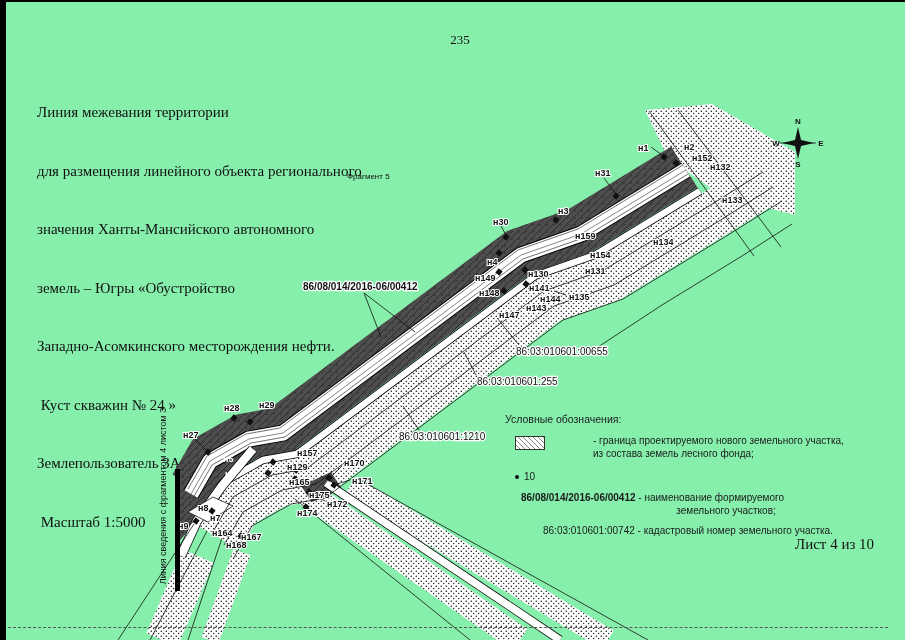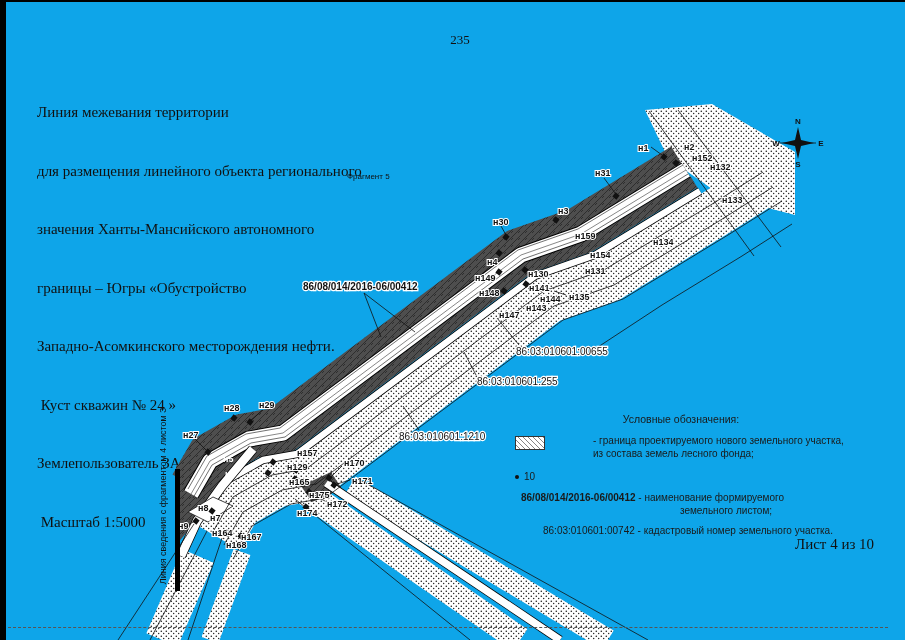--- a/index.html
+++ b/index.html
@@ -1,36 +1,36 @@
 <!DOCTYPE html>
 <html><head>
 <meta charset="utf-8">
 <style>
   body{margin:0;background:#e9e9e9}
-  .page{position:relative;width:905px;height:640px;background:#0ea5e9;overflow:hidden;color:#111;
+  .page{position:relative;width:905px;height:640px;background:#86efac;overflow:hidden;color:#111;
         font-family:"Liberation Sans",sans-serif}
   .edge-left{position:absolute;left:0;top:0;width:6px;height:640px;background:#000}
   .edge-top{position:absolute;left:6px;top:0;width:899px;height:2px;background:#000}
   .page-number{position:absolute;left:430px;top:32px;width:60px;text-align:center;
         font:13px "Liberation Serif",serif}
   .title-block{position:absolute;left:37px;top:64px;font:15px/19.5px "Liberation Serif",serif;white-space:pre}
   .fragment-note{position:absolute;left:347px;top:172px;font:8px "Liberation Sans",sans-serif}
   .side-note{position:absolute;left:63px;top:491px;width:200px;text-align:center;
         font:9px "Liberation Sans",sans-serif;transform:rotate(-90deg)}
   .side-bar{position:absolute;left:175px;top:469px;width:5px;height:122px;background:#000}
   .sheet-note{position:absolute;left:795px;top:536px;font:15px "Liberation Serif",serif}
   .bottom-line{position:absolute;left:8px;top:627px;width:880px;border-top:1px dashed #555}
   .map-svg{position:absolute;left:0;top:0}
   .ptlabel{font:700 9px "Liberation Sans",sans-serif;fill:#111;paint-order:stroke;stroke:#fff;stroke-width:2px}
   .ptlabel.white{fill:#fff;stroke:none}
   .parcellabel{font:400 10px "Liberation Sans",sans-serif;fill:#111;paint-order:stroke;stroke:#fff;stroke-width:2.5px}
   .parcellabel.bold{font-weight:700}
   .compassletter{font:700 8px "Liberation Sans",sans-serif;fill:#111}
   .legend{position:absolute;left:505px;top:413px;width:392px;font:10px/1.25 "Liberation Sans",sans-serif;color:#1a1a1a}
-  .legend-title{text-align:center;margin:0 40px 9px 0;font-size:10.5px}
+  .legend-title{text-align:left;margin:0 40px 9px 0;font-size:10.5px}
   .legend-row{position:relative;margin-bottom:8px;min-height:16px}
   .lg-sym{position:absolute;left:10px;top:1px}
   .sw{width:30px;height:14px;border:1px solid #333;box-sizing:border-box}
   .sw-hatch{background-image:repeating-linear-gradient(45deg,#fff 0 2.5px,#868686 2.5px 3.5px)}
   .sw-dots{background-color:#fff;background-size:5px 5px;
         background-image:radial-gradient(circle at 2px 2px,#777 0.9px,transparent 1.3px),
                          radial-gradient(circle at 4.5px 4.5px,#777 0.8px,transparent 1.2px)}
   .lg-text{margin-left:88px}
   .lg-c{text-align:left}
   .dotmark{display:inline-block;width:4px;height:4px;border-radius:50%;background:#111;
@@ -45,21 +45,21 @@
 
   <div class="edge-left"></div>
   <div class="edge-top"></div>
 
   <div class="page-number">235</div>
 
   <div class="title-block">
     <div>Линия межевания территории</div>
     <div>для размещения линейного объекта регионального</div>
     <div>значения Ханты-Мансийского автономного</div>
-    <div>границы – Югры «Обустройство</div>
+    <div>земель – Югры «Обустройство</div>
     <div>Западно-Асомкинского месторождения нефти.</div>
     <div> Куст скважин № 24 »</div>
     <div>Землепользователь ЗАО «Обьнефтегеология»</div>
     <div> Масштаб 1:5000</div>
   </div>
   <div class="fragment-note">Фрагмент 5</div>
 
   <svg class="map-svg" width="905" height="640" viewBox="0 0 905 640">
     <defs>
       <pattern id="dk" width="7" height="7" patternUnits="userSpaceOnUse">
@@ -244,21 +244,21 @@
       <div class="lg-sym" style="border:none;top:3px">
         <span class="dotmark"></span><span>10</span>
       </div>
     </div>
 
     <div class="legend-row lg-inline" style="margin-left:16px">
       <div>
         <span class="code">86/08/014/2016-06/00412</span>
         <span>- наименование формируемого</span>
       </div>
-      <div class="lg-l2">земельного листом;</div>
+      <div class="lg-l2">земельного участков;</div>
     </div>
 
     <div class="legend-row" style="margin-left:38px">
       <span>86:03:010601:00742</span>
       <span>- кадастровый номер земельного участка.</span>
     </div>
   </div>
 
   <div class="sheet-note">Лист 4 из 10</div>
   <div class="bottom-line"></div>

